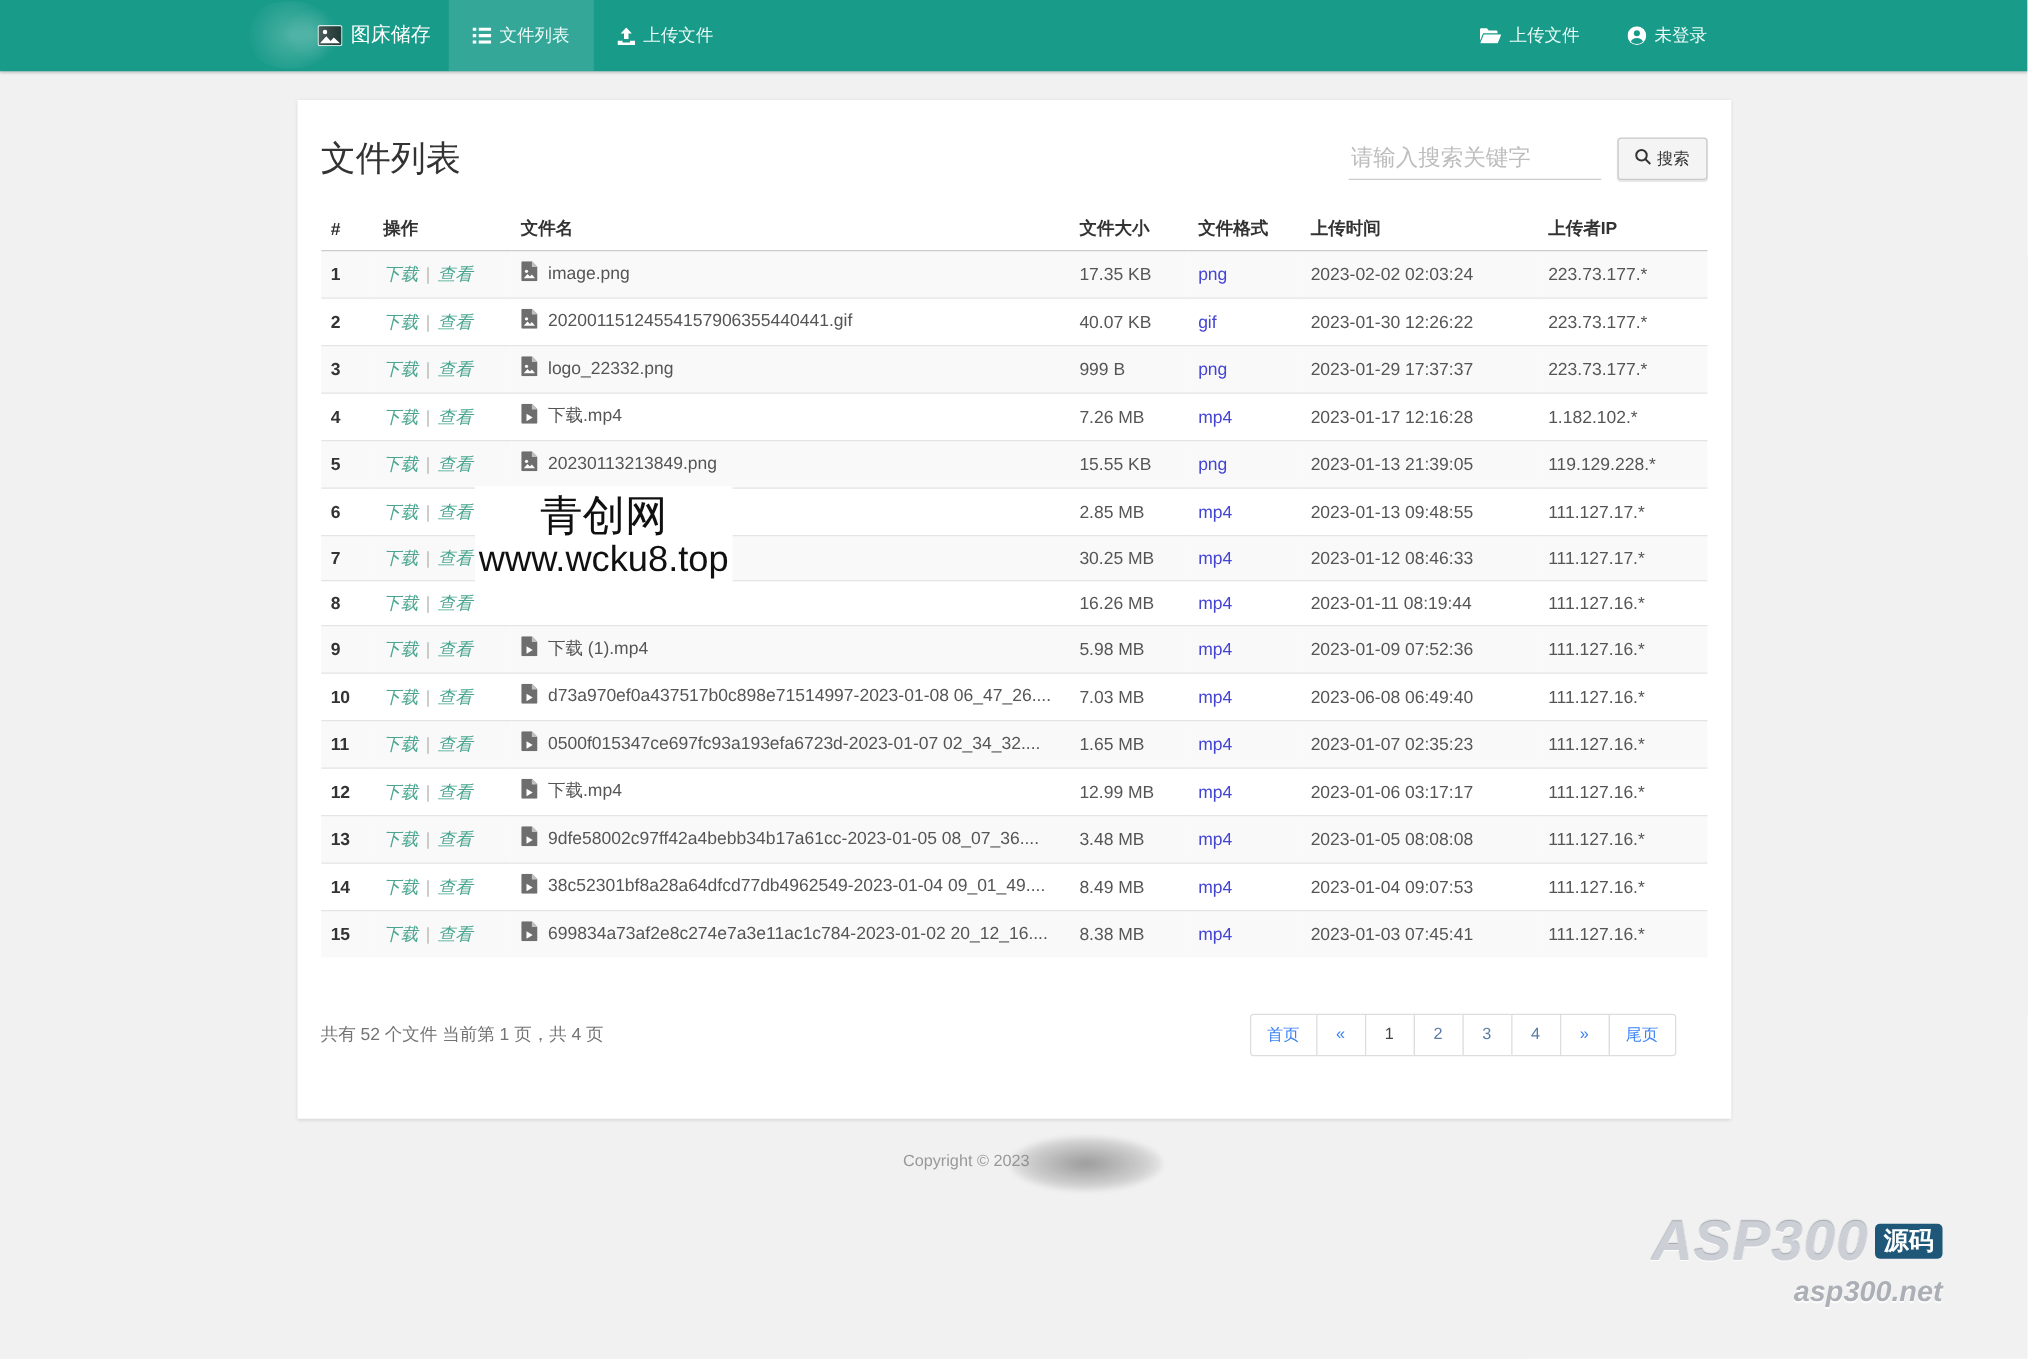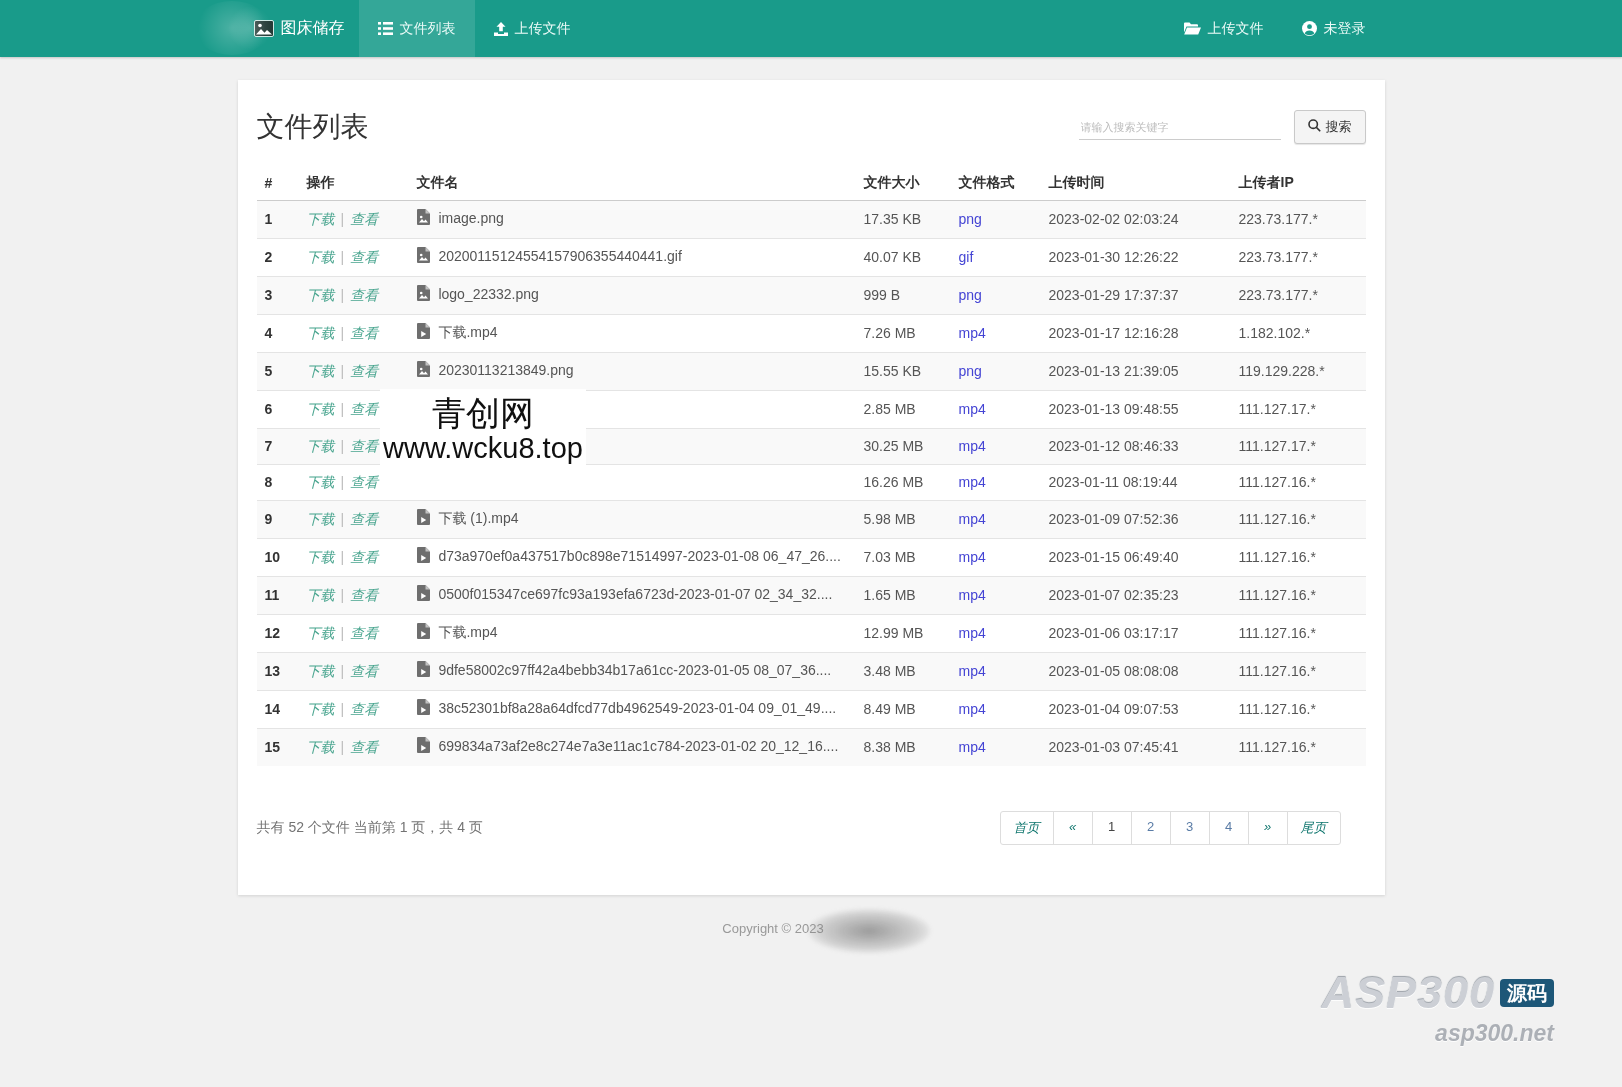--- a/index.html
+++ b/index.html
@@ -21,42 +21,42 @@
     background:radial-gradient(circle,rgba(255,255,255,.22),rgba(255,255,255,0) 72%);pointer-events:none;}
   .nav-blob2{position:absolute;left:228px;top:6px;width:44px;height:44px;border-radius:50%;
     background:radial-gradient(circle,rgba(255,255,255,.16),rgba(255,255,255,0) 70%);pointer-events:none;}
   
   .card{position:relative;width:1147px;margin:23px auto 0;background:#fff;
     box-shadow:0 1px 3px rgba(0,0,0,.13);padding:28px 19px 50px;box-sizing:border-box;}
   .card-header-row{display:flex;justify-content:space-between;align-items:center;}
   .page-title{font-size:28px;font-weight:400;color:#333;margin:0;}
   .search-area{display:flex;align-items:center;gap:13px;}
   .search-input{width:198px;border:none;border-bottom:1px solid #ccc;background:transparent;
-    font-size:11px;padding:6px 2px;outline:none;color:#333;font-family:inherit;}
+    font-size:18px;padding:6px 2px;outline:none;color:#333;font-family:inherit;}
   .search-input::placeholder{color:#bdbdbd;}
   .search-btn{display:inline-flex;align-items:center;gap:5px;background:#f4f4f4;border:1px solid #c9c9c9;
     border-radius:3px;font-size:13px;color:#333;padding:7px 13px;cursor:pointer;
     box-shadow:0 1px 1px rgba(0,0,0,.10);font-family:inherit;}
   
   table.file-table{width:100%;border-collapse:collapse;margin-top:20px;font-size:14px;color:#555;table-layout:fixed;}
   .file-table th{text-align:left;padding:8px;color:#333;font-size:14px;border-bottom:1px solid #ccc;font-weight:700;}
   .file-table td{padding:7px 8px;line-height:21px;border-top:1px solid #e4e4e4;white-space:nowrap;overflow:hidden;}
   .file-table tbody tr:nth-child(odd){background:#f9f9f9;}
   td.num{font-weight:700;color:#333;}
   a.action-link{color:#49a58f;text-decoration:none;cursor:pointer;font-style:italic;}
   .sep{color:#bbb;margin:0 6px;}
   a.format-link{color:#4444d4;text-decoration:none;cursor:pointer;}
   .ficon{display:inline-block;vertical-align:-2px;margin-right:5px;}
   
   .footer-row{display:flex;justify-content:space-between;align-items:flex-start;margin-top:45px;}
   .summary{font-size:14px;color:#737373;margin-top:8px;}
   .pagination{display:inline-flex;margin-right:25px;}
   .page-btn{padding:7px 13px;border:1px solid #ddd;margin-left:-1px;background:#fff;font-size:13px;
     text-decoration:none;color:#5a7ca6;min-width:12px;text-align:center;cursor:pointer;}
-  .page-btn.nav{color:#0f766e;font-style:italic;}
+  .page-btn.nav{color:#3b82f6;}
   .page-btn.current{color:#444;}
   .page-btn:first-child{border-radius:3px 0 0 3px;margin-left:0;}
   .page-btn:last-child{border-radius:0 3px 3px 0;}
   
   .copyright{text-align:center;margin-top:26px;font-size:13px;color:#999;position:relative;z-index:1;}
   .copy-text{display:inline-block;transform:translateX(-38px);}
   .copy-smudge{position:absolute;left:808px;top:-12px;width:122px;height:44px;border-radius:50%;
     background:radial-gradient(ellipse at center,rgba(85,85,85,.55),rgba(120,120,120,.28) 55%,rgba(150,150,150,0) 78%);
     filter:blur(2px);pointer-events:none;}
   
@@ -367,21 +367,21 @@
         <svg width="13" height="16" viewBox="0 0 13 16">
                 <path d="M1 0 h7.5 l4.5 4.5 v10.5 a1 1 0 0 1 -1 1 h-11 a1 1 0 0 1 -1 -1 v-14 a1 1 0 0 1 1 -1z" fill="#6e6e6e"></path>
                 <path d="M8.5 0 l4.5 4.5 h-4.5z" fill="#c2c2c2"></path>
                 <path d="M4.2 8 l5 3 -5 3z" fill="#fff"></path>
               </svg>
       </span>
       <span>d73a970ef0a437517b0c898e71514997-2023-01-08 06_47_26....</span>
     </td>
     <td>7.03 MB</td>
     <td><a class="format-link">mp4</a></td>
-    <td>2023-01-15 06:49:40</td>
+    <td>2023-06-08 06:49:40</td>
     <td>111.127.16.*</td>
   </tr>
         <tr>
     <td class="num">11</td>
     <td>
       <a class="action-link">下载</a><span class="sep">|</span><a class="action-link">查看</a>
     </td>
     <td>
       
       <span class="ficon">

